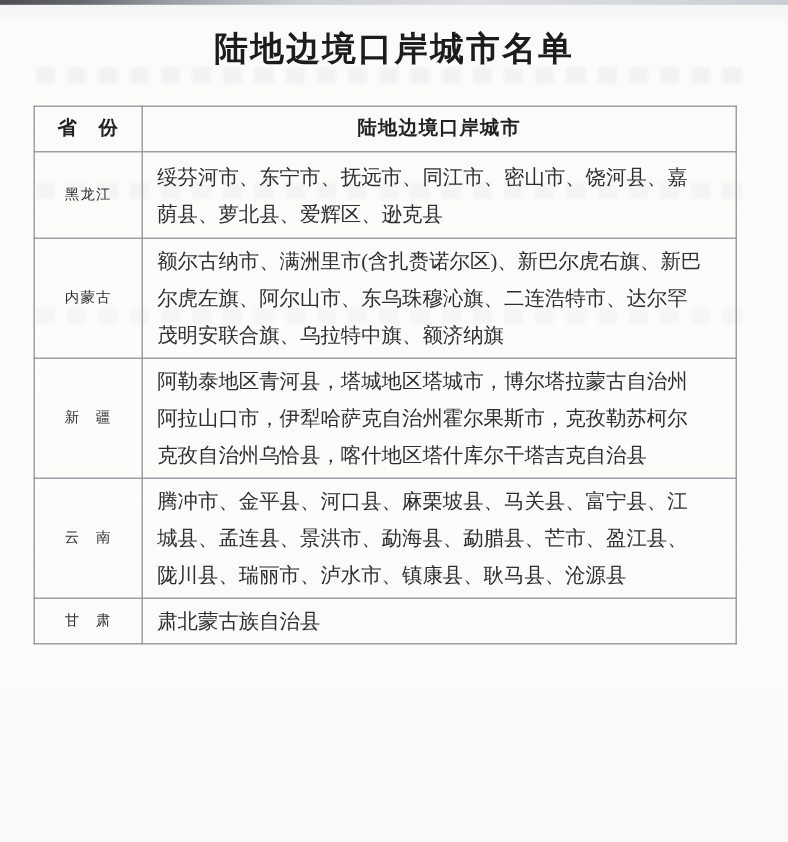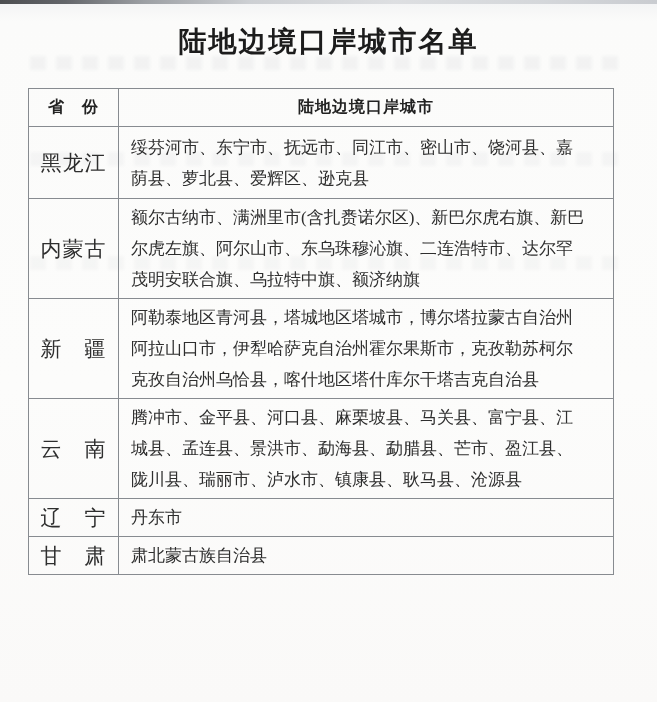--- a/index.html
+++ b/index.html
@@ -74,21 +74,21 @@
     height: 38px;
     font-family: "Liberation Sans", "DejaVu Sans", sans-serif;
     font-weight: 700;
     font-size: 16px;
     color: #222;
     text-align: center;
     letter-spacing: 1px;
   }
   td.cell-prov {
     text-align: center;
-    font-size: 21px;
+    font-size: 12px;
     color: #2e2e2e;
     letter-spacing: 1px;
     padding: 2px 6px;
   }
   td.cell-cities {
     font-size: 17px;
     line-height: 31px;
     color: #2e2e2e;
     padding: 3px 26px 3px 12px;
     text-align: left;
@@ -132,23 +132,19 @@
           <td class="cell-cities">额尔古纳市、满洲里市(含扎赉诺尔区)、新巴尔虎右旗、新巴尔虎左旗、阿尔山市、东乌珠穆沁旗、二连浩特市、达尔罕茂明安联合旗、乌拉特中旗、额济纳旗</td>
         </tr>
         <tr class="row-2">
           <td class="cell-prov">新　疆</td>
           <td class="cell-cities">阿勒泰地区青河县，塔城地区塔城市，博尔塔拉蒙古自治州阿拉山口市，伊犁哈萨克自治州霍尔果斯市，克孜勒苏柯尔克孜自治州乌恰县，喀什地区塔什库尔干塔吉克自治县</td>
         </tr>
         <tr class="row-4">
           <td class="cell-prov">云　南</td>
           <td class="cell-cities">腾冲市、金平县、河口县、麻栗坡县、马关县、富宁县、江城县、孟连县、景洪市、勐海县、勐腊县、芒市、盈江县、陇川县、瑞丽市、泸水市、镇康县、耿马县、沧源县</td>
         </tr>
-        <tr class="row-6">
-          <td class="cell-prov">辽　宁</td>
-          <td class="cell-cities">丹东市</td>
-        </tr>
         <tr class="row-8">
           <td class="cell-prov">甘　肃</td>
           <td class="cell-cities">肃北蒙古族自治县</td>
         </tr>
       </tbody>
   </table>
 </div>
 
 </body></html>

